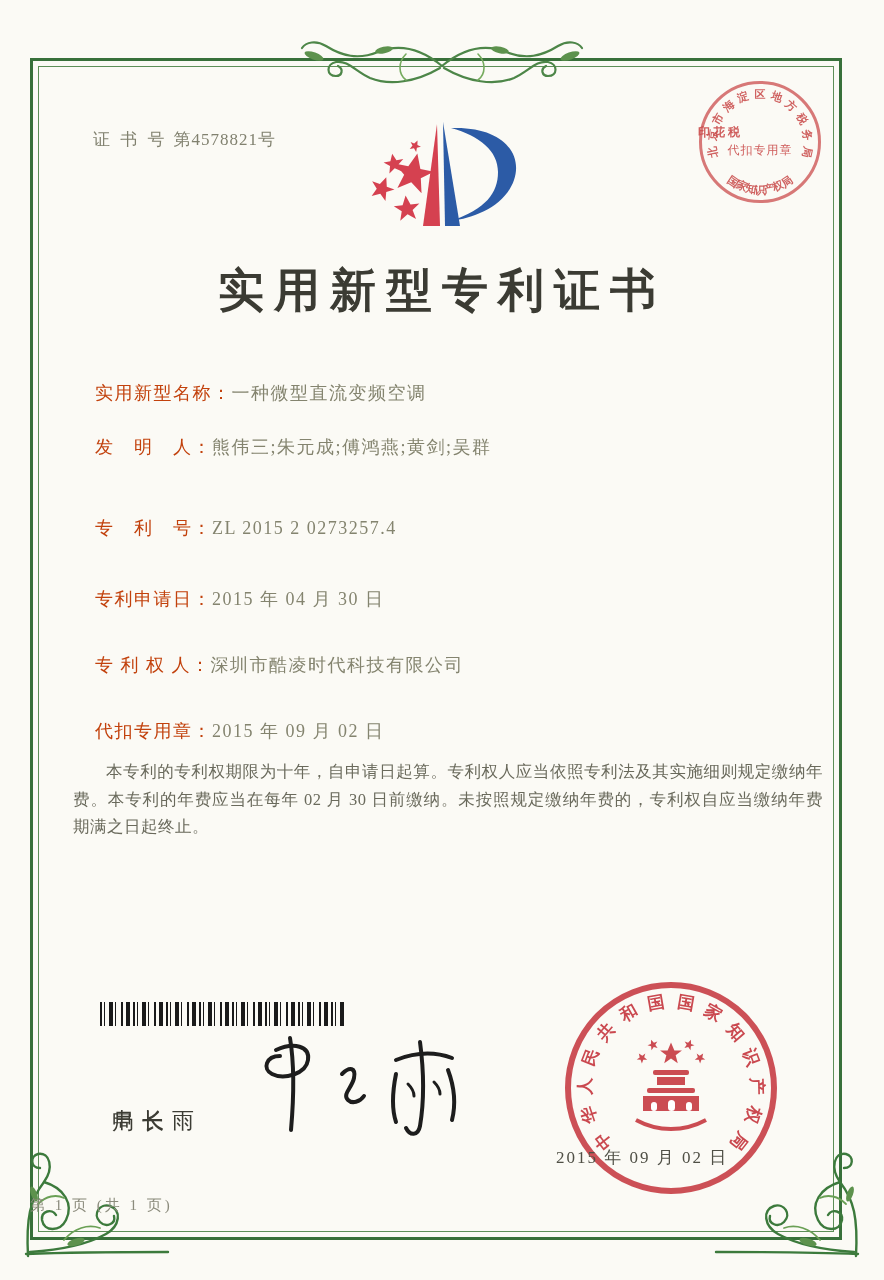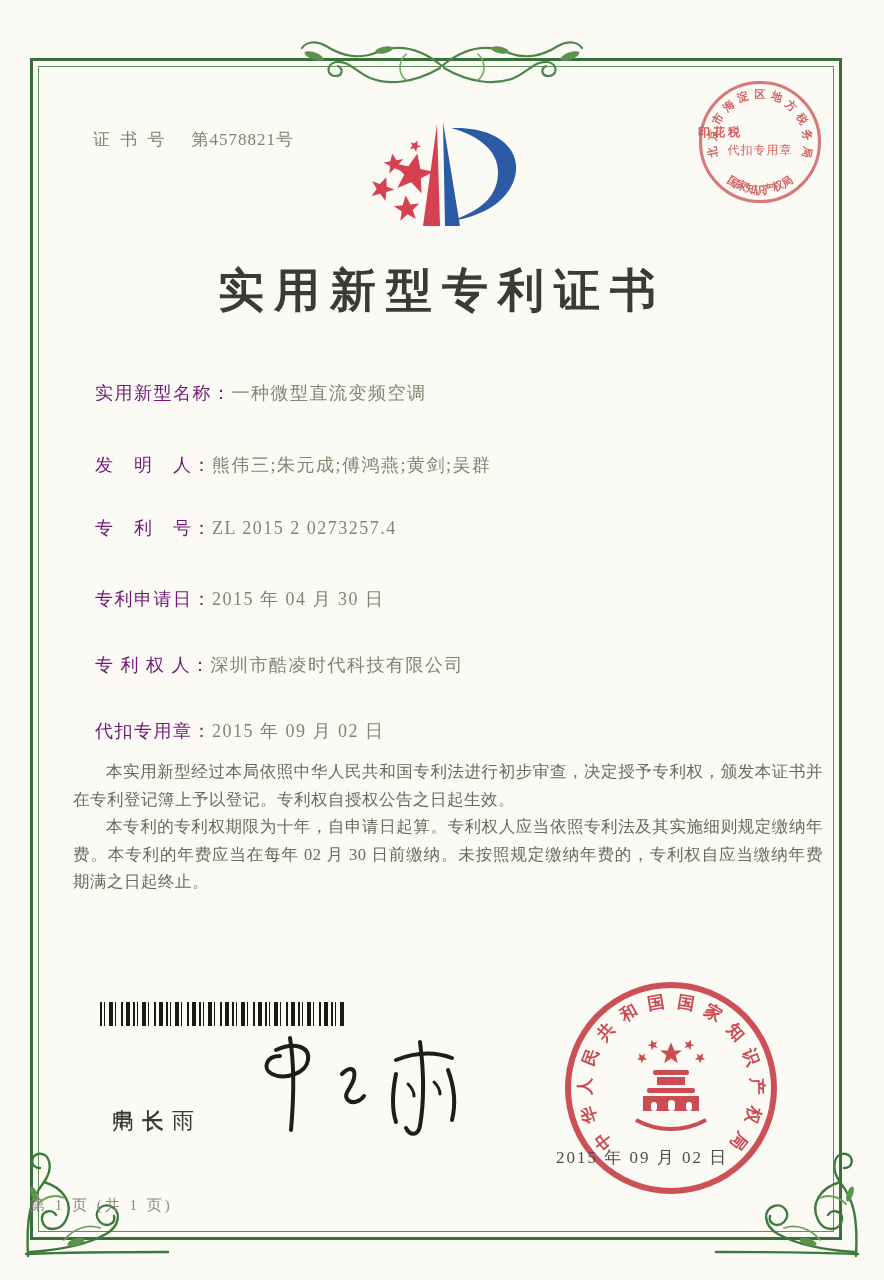--- a/index.html
+++ b/index.html
@@ -7,27 +7,27 @@
     width:884px;height:1280px;position:relative;overflow:hidden;
     background:#fbfaf5;
     font-family:"Liberation Serif","DejaVu Serif",serif;
   }
   .abs{position:absolute;}
   
   .frame-a{left:30px;top:58px;width:812px;height:1182px;border:3px solid #38703a;box-sizing:border-box;}
   .frame-b{left:38px;top:66px;width:796px;height:1166px;border:1px solid #5d8f58;box-sizing:border-box;}
   
   .cert-no{left:93px;top:128px;font-size:17px;letter-spacing:3px;color:#81816f;white-space:nowrap;}
-  .cert-no .num{margin-left:24px;letter-spacing:1px;}
+  .cert-no .num{margin-left:6px;letter-spacing:1px;}
   .logo{left:345px;top:112px;}
   .title{left:0;top:260px;width:884px;text-align:center;font-size:46px;font-weight:bold;
          letter-spacing:10px;color:#3b3b33;white-space:nowrap;}
   
   .field{left:95px;font-size:18px;color:#84846f;letter-spacing:1.5px;white-space:nowrap;}
-  .field .lbl{color:#701a75;text-align:center;}
+  .field .lbl{color:#c2410c;text-align:center;}
   .field .val{color:#84846f;}
   
   .paras{left:73px;top:758px;width:750px;font-size:16.5px;line-height:27.5px;
          color:#6a6a5c;text-align:justify;letter-spacing:0.5px;}
   .paras p{margin:0;text-indent:2em;}
   
   .barcode{left:100px;top:1002px;width:246px;height:24px;
     background:
       repeating-linear-gradient(90deg,#1a1a1a 0 2px,transparent 2px 4px,#1a1a1a 4px 5px,transparent 5px 9px,
         #1a1a1a 9px 13px,transparent 13px 15px,#1a1a1a 15px 16px,transparent 16px 21px,
@@ -113,38 +113,37 @@
   <polygon points="92,12 78,114 95,114" fill="#d54150"></polygon>
   <polygon points="98,10 100,114 115,114" fill="#2c5ba6"></polygon>
   <path d="M106,16 C158,14 178,42 169,68 C160,94 130,106 106,109 C141,97 153,81 153,60 C153,39 135,24 106,16 Z" fill="#2c5ba6"></path>
 </svg>
 
 <div class="abs title">实用新型专利证书</div>
 
 <div class="abs field" style="top:381px">
   <span class="lbl">实用新型名称：</span><span class="val">一种微型直流变频空调</span>
 </div>
-<div class="abs field" style="top:453px">
+<div class="abs field" style="top:435px">
   <span class="lbl">发　明　人：</span><span class="val">熊伟三;朱元成;傅鸿燕;黄剑;吴群</span>
 </div>
 <div class="abs field" style="top:516px">
   <span class="lbl">专　利　号：</span><span class="val">ZL 2015 2 0273257.4</span>
 </div>
 <div class="abs field" style="top:587px">
   <span class="lbl">专利申请日：</span><span class="val">2015 年 04 月 30 日</span>
 </div>
 <div class="abs field" style="top:653px">
   <span class="lbl">专 利 权 人：</span><span class="val">深圳市酷凌时代科技有限公司</span>
 </div>
 <div class="abs field" style="top:719px">
   <span class="lbl">代扣专用章：</span><span class="val">2015 年 09 月 02 日</span>
 </div>
 
 <div class="abs paras">
-  <p>本实用新型经过本局依照中华人民共和国专利法进行初步审查，决定授予专利权，颁发本证书并在专利登记簿上予以登记。专利权自授权公告之日起生效。</p>
   <p>本专利的专利权期限为十年，自申请日起算。专利权人应当依照专利法及其实施细则规定缴纳年费。本专利的年费应当在每年 02 月 30 日前缴纳。未按照规定缴纳年费的，专利权自应当缴纳年费期满之日起终止。</p>
 </div>
 
 <div class="abs barcode"></div>
 
 <div class="abs signer-title">局长</div>
 <div class="abs signer-name">申长雨</div>
 
 <svg class="abs signature" width="240" height="125" viewBox="0 0 240 125" fill="none" stroke="#1d1d1d" stroke-width="4" stroke-linecap="round">
   <path d="M38,28 C56,20 72,24 70,38 C68,52 46,58 34,52 C24,47 28,34 42,34"></path>

